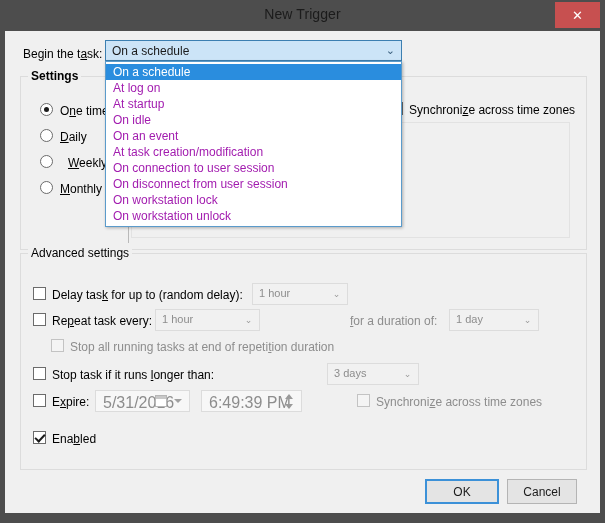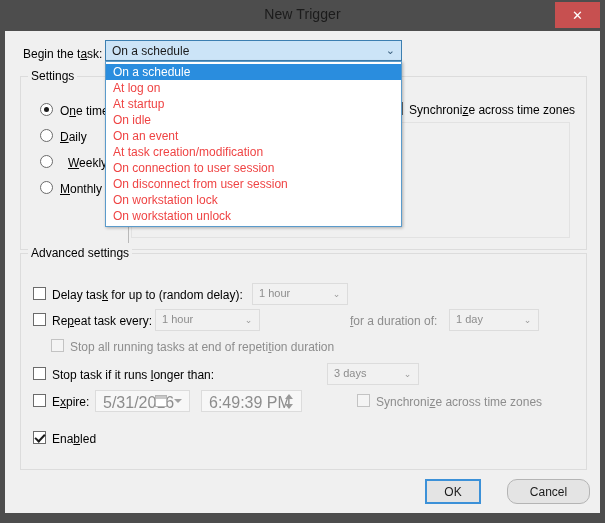--- a/index.html
+++ b/index.html
@@ -235,21 +235,21 @@
     box-sizing: border-box;
     box-shadow: 1px 1px 3px rgba(0,0,0,.28);
     z-index: 40;
     padding: 2px 0 2px 0;
   }
   .dd-item {
     height: 16px;
     line-height: 16px;
     padding-left: 7px;
     font-size: 12px;
-    color: #ef4444;
+    color: #a21caf;
     white-space: nowrap;
     cursor: pointer;
   }
   .dd-item.sel {
     background: #2a8dde;
     color: #fff;
   }
 
   
   .btn {
@@ -285,21 +285,21 @@
   <div class="titlebar">
     <div class="title-text">New Trigger</div>
     <div class="close-btn">✕</div>
   </div>
 
   <div class="client">
 
     <div class="lbl" style="left:18px; top:16px;"><span>Begin the t</span><span class="u">a</span><span>sk:</span></div>
 
     <div class="groupbox" style="left:15px; top:45px; width:565px; height:172px;"></div>
-    <div class="group-title" style="left:23px; top:39px;">Settings</div>
+    <div class="group-title" style="left:23px; top:39px;font-weight:bold;">Settings</div>
 
     <div class="radio checked" style="left:35px; top:72px;"></div>
     <div class="lbl" style="left:55px; top:73px;"><span>O</span><span class="u">n</span><span>e time</span></div>
 
     <div class="radio" style="left:35px; top:98px;"></div>
     <div class="lbl" style="left:55px; top:99px;"><span></span><span class="u">D</span><span>aily</span></div>
 
     <div class="radio" style="left:35px; top:124px;"></div>
     <div class="lbl" style="left:55px; top:125px;margin-left:8px;"><span></span><span class="u">W</span><span>eekly</span></div>
 
@@ -361,22 +361,22 @@
         <i class="down"></i>
       </span>
     </div>
 
     <div class="cbox dim" style="left:352px; top:363px;"></div>
     <div class="lbl dim" style="left:371px; top:364px;"><span>Synchroni</span><span class="u">z</span><span>e across time zones</span></div>
 
     <div class="cbox checked" style="left:28px; top:400px;"></div>
     <div class="lbl" style="left:47px; top:401px;"><span>Ena</span><span class="u">b</span><span>led</span></div>
 
-    <div class="btn default" style="left:420px; top:448px; width:56px;text-align:center;">OK</div>
-    <div class="btn" style="left:502px; top:448px; width:83px;border-radius:10px;">Cancel</div>
+    <div class="btn default" style="left:420px; top:448px; width:74px;text-align:center;">OK</div>
+    <div class="btn" style="left:502px; top:448px; width:70px;">Cancel</div>
 
     <div class="combo-open" style="left:100px; top:9px;">
       <span class="ctext">On a schedule</span>
       <span class="cchev">⌄</span>
     </div>
 
     <div class="dropdown" style="left:100px; top:30px;">
       <div class="dd-item sel">On a schedule</div>
       <div class="dd-item">At log on</div>
       <div class="dd-item">At startup</div>

